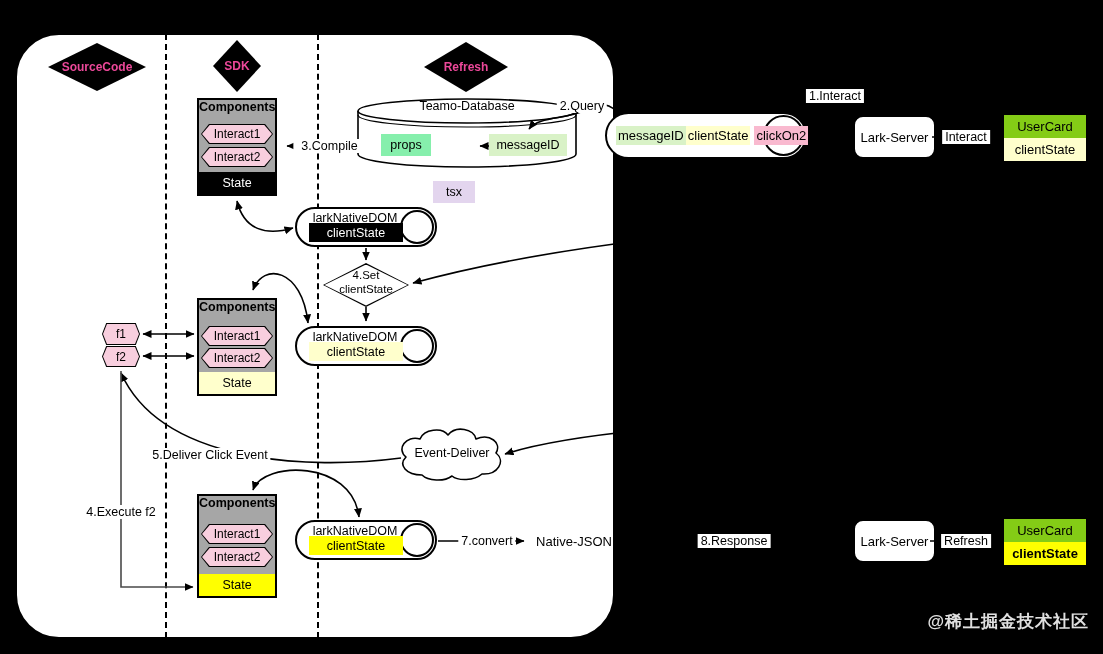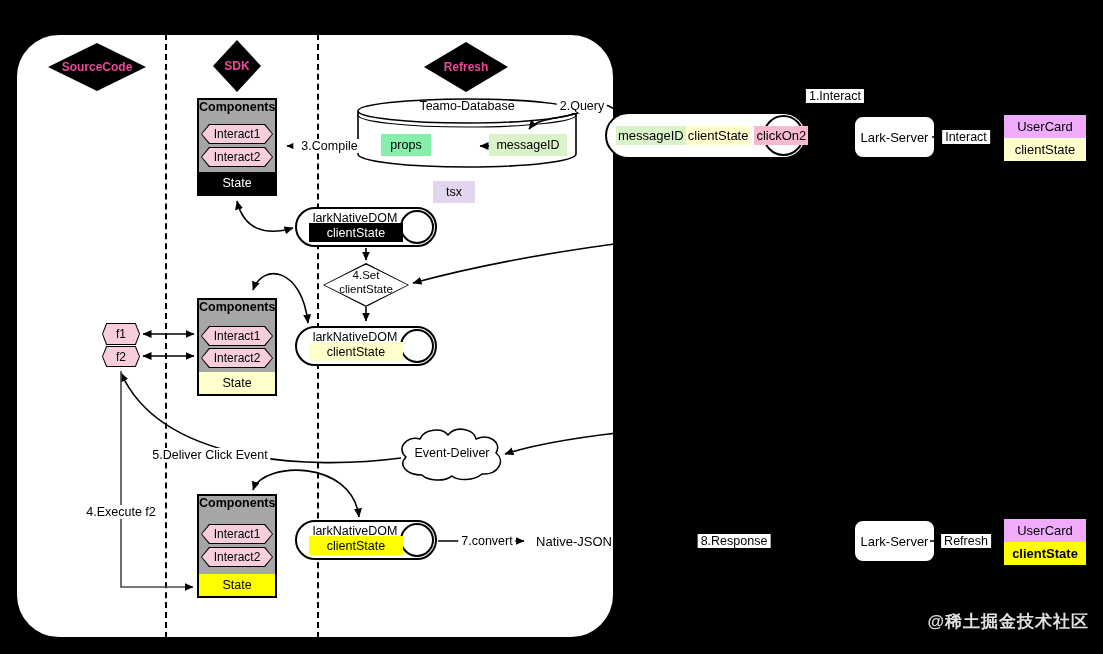--- a/index.html
+++ b/index.html
@@ -26,21 +26,21 @@
   .pipe-cap{position:absolute;right:1px;top:1px;width:34px;height:34px;border:2px solid #000;border-radius:50%;box-sizing:border-box;}
   .pipe-label{position:absolute;left:4px;top:2px;width:108px;text-align:center;font-size:12.5px;white-space:nowrap;}
   .pipe-band{position:absolute;left:12px;bottom:3px;width:94px;height:19px;display:flex;align-items:center;justify-content:center;font-size:12.5px;}
   .decision{position:absolute;clip-path:polygon(50% 0,100% 50%,50% 100%,0 50%);background:#000;}
   .decision i{position:absolute;inset:1.5px;clip-path:polygon(50% 0,100% 50%,50% 100%,0 50%);background:#fff;font-style:normal;display:block;}
   .decision .dtext{position:relative;text-align:center;font-size:11.5px;line-height:1.2;padding-top:6px;}
   .db-title{position:absolute;text-align:center;font-size:12.5px;}
   .db-item{position:absolute;display:flex;align-items:center;justify-content:center;font-size:12.5px;}
   .lark{position:absolute;width:83px;height:44px;background:#fff;border:2px solid #000;border-radius:10px;box-sizing:border-box;
         display:flex;align-items:center;justify-content:center;font-size:13px;margin-left:8px;}
-  .ucard{position:absolute;width:86px;background:#f0abfc;border:2px solid #000;box-sizing:border-box;text-align:center;font-size:13px;}
+  .ucard{position:absolute;width:86px;background:#84cc16;border:2px solid #000;box-sizing:border-box;text-align:center;font-size:13px;}
   .ucard-row{padding:2px 0;height:19px;line-height:19px;}
   .lbl{position:absolute;transform:translate(-50%,-50%);font-size:12.5px;white-space:nowrap;}
   .bgw{background:#fff;padding:0 3px;}
   .cloud-label{position:absolute;left:0;right:0;top:19px;text-align:center;font-size:12.5px;}
   .msg-row{position:absolute;left:9px;top:0;bottom:0;display:flex;align-items:center;font-size:13px;}
   .tag{padding:2px 2px;}
   .watermark{position:absolute;right:14px;top:610px;font-size:17px;font-weight:bold;letter-spacing:1px;color:rgba(255,255,255,0.88);}
   svg{display:block;}
   .edges{position:absolute;left:0;top:0;pointer-events:none;}
 </style>

